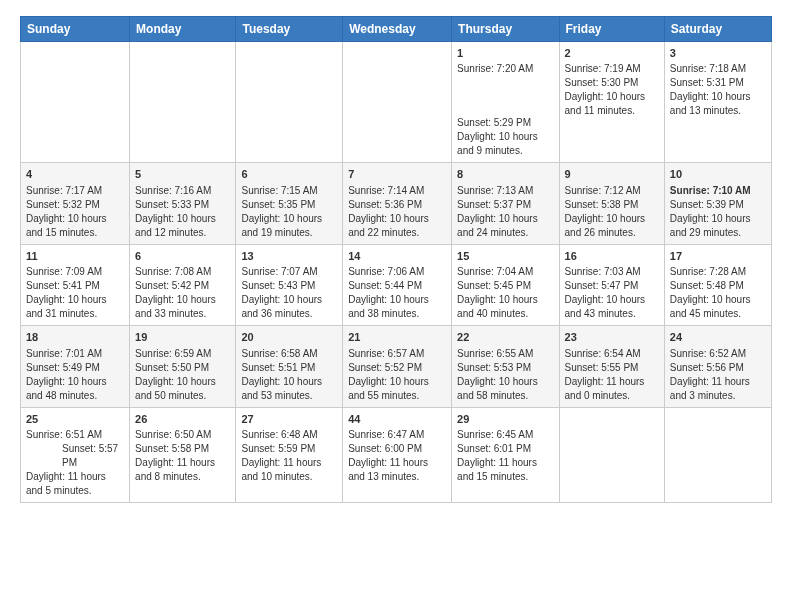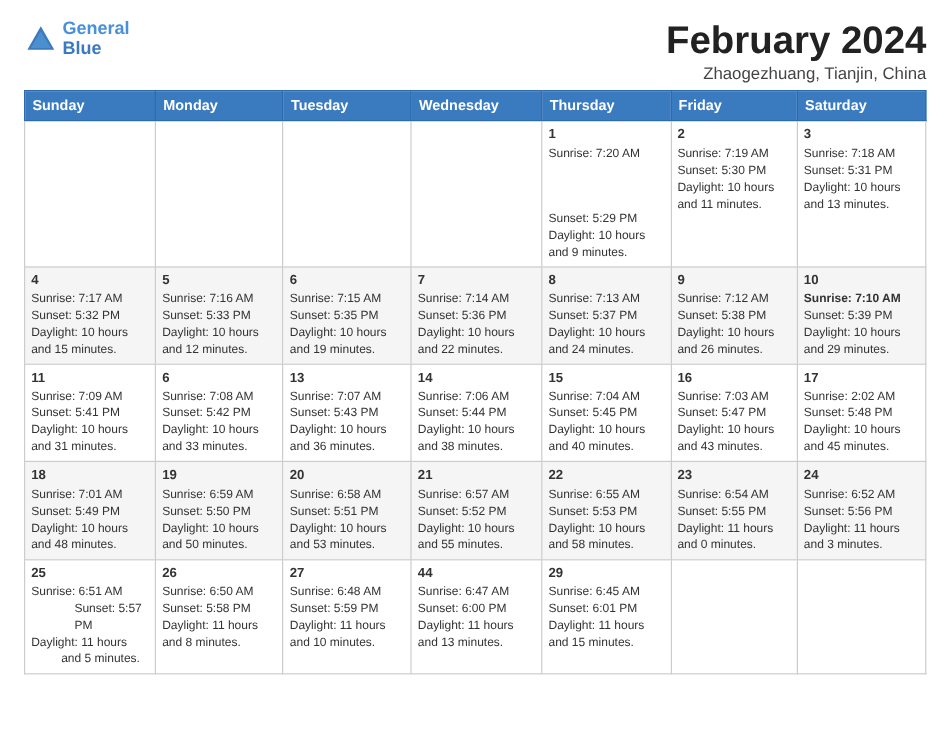--- a/index.html
+++ b/index.html
@@ -90,36 +90,20 @@
       margin-bottom: 1px;
     }
     .empty-cell {
       background: #fff !important;
     }
   </style>
 </head>
 <body>
 
 <div class="page">
-  <div class="header">
-    <div class="logo">
-      <svg class="logo-icon" viewBox="0 0 40 40">
-        <polygon points="20,4 36,32 4,32" fill="#3a7abf"></polygon>
-        <polygon points="20,10 32,30 8,30" fill="#5ba3e0" opacity="0.5"></polygon>
-      </svg>
-      <div class="logo-text">
-        <div><span>General</span></div>
-        <div style="color:#3a7abf;">Blue</div>
-      </div>
-    </div>
-    <div class="title-block">
-      <div class="main-title">February 2024</div>
-      <div class="subtitle">Zhaogezhuang, Tianjin, China</div>
-    </div>
-  </div>
 
   <table>
     <thead>
       <tr>
 
       <th>Sunday</th>
           <th>Monday</th>
           <th>Tuesday</th>
           <th>Wednesday</th>
           <th>Thursday</th>
@@ -244,21 +228,21 @@
           </td>
           <td>
             <span class="day-num">16</span>
             <span style="display: block;">Sunrise: 7:03 AM</span>
             <span style="display: block;">Sunset: 5:47 PM</span>
             <span style="display: block;">Daylight: 10 hours</span>
             <span style="display: block;">and 43 minutes.</span>
           </td>
           <td>
             <span class="day-num">17</span>
-            <span style="display: block;">Sunrise: 2:02 AM</span>
+            <span style="display: block;">Sunrise: 7:28 AM</span>
             <span style="display: block;">Sunset: 5:48 PM</span>
             <span style="display: block;">Daylight: 10 hours</span>
             <span style="display: block;">and 45 minutes.</span>
           </td>
         </tr>
         <tr>
           <td>
             <span class="day-num">18</span>
             <span style="display: block;">Sunrise: 7:01 AM</span>
             <span style="display: block;">Sunset: 5:49 PM</span>
@@ -307,21 +291,21 @@
             <span style="display: block;">Daylight: 11 hours</span>
             <span style="display: block;">and 3 minutes.</span>
           </td>
         </tr>
         <tr>
           <td>
             <span class="day-num">25</span>
             <span style="display: block;">Sunrise: 6:51 AM</span>
             <span style="display: block; margin-left: 36px;">Sunset: 5:57 PM</span>
             <span style="display: block;">Daylight: 11 hours</span>
-            <span style="display: block; margin-left: 25px;">and 5 minutes.</span>
+            <span style="display: block;">and 5 minutes.</span>
           </td>
           <td>
             <span class="day-num">26</span>
             <span style="display: block;">Sunrise: 6:50 AM</span>
             <span style="display: block;">Sunset: 5:58 PM</span>
             <span style="display: block;">Daylight: 11 hours</span>
             <span style="display: block;">and 8 minutes.</span>
           </td>
           <td>
             <span class="day-num">27</span>

